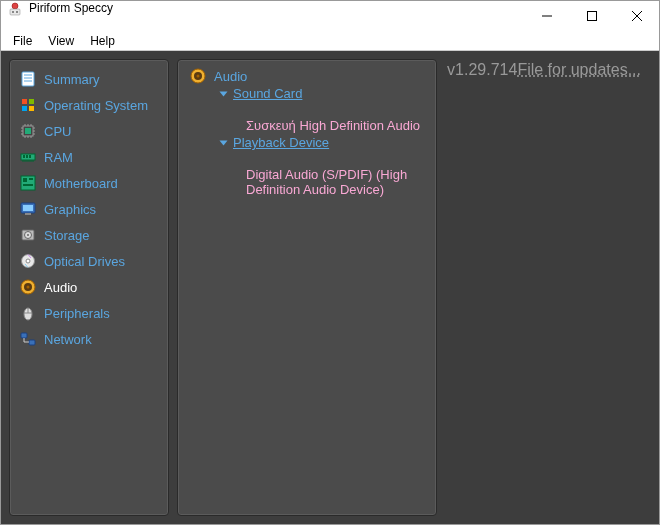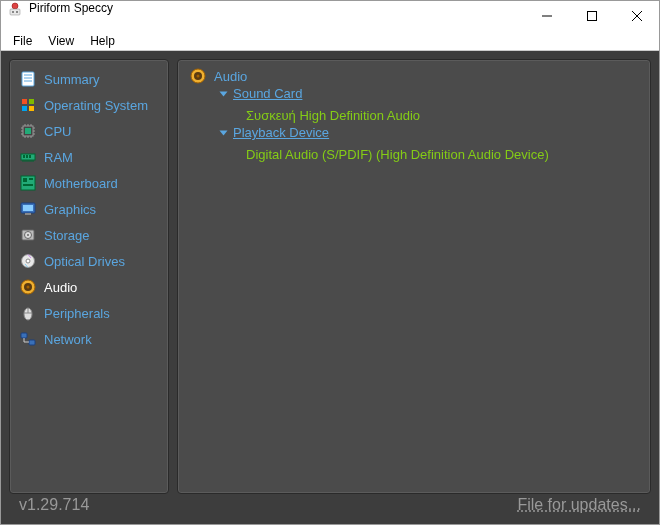--- a/index.html
+++ b/index.html
@@ -35,21 +35,21 @@
     align-items: center;
     padding: 0 4px;
     border-bottom: 1px solid #ccc;
   }
   .menubar .item { padding: 2px 8px; font-size: 12px; color: #000; }
   
   .client {
     flex: 1;
     background: #3d3d3d;
     display: flex;
-    flex-direction: column;
+    flex-direction: row;
     padding: 8px;
     gap: 0;
   }
   .panels { flex:1; display:flex; gap:8px; min-height:0; }
   .panel {
     background: #4b4b4b;
     border: 1px solid #2a2a2a;
     border-radius: 4px;
     box-shadow: inset 0 0 0 1px #5b5b5b;
   }
@@ -82,21 +82,21 @@
   .tree-root { display:flex; align-items:center; gap:8px; color:#5aa6e0; }
   .tree-root .icon { width:16px; height:16px; display:flex; align-items:center; justify-content:center;}
   .tree-sub { margin-left: 32px; margin-top:2px; }
   .tree-heading { color:#5aa6e0; display:flex; align-items:center; gap:4px;text-decoration:underline; }
   .tree-heading::before {
     content:""; display:inline-block; width:0;height:0;
     border-top:4px solid transparent; border-bottom:4px solid transparent;
     border-right:5px solid #5aa6e0; transform:rotate(-90deg) translateY(-1px);
     margin-right:2px;
   }
-  .tree-value { color:#84cc16; margin-left: 24px; margin-top:7px; }
+  .tree-value { color:#f9a8d4; margin-left: 24px; margin-top:17px; }
   
   .statusbar {
     height: 22px;
     display:flex;
     align-items:center;
     justify-content:space-between;
     padding: 0 10px;
     color:#999;
     font-size:16px;
     background:#3d3d3d;

